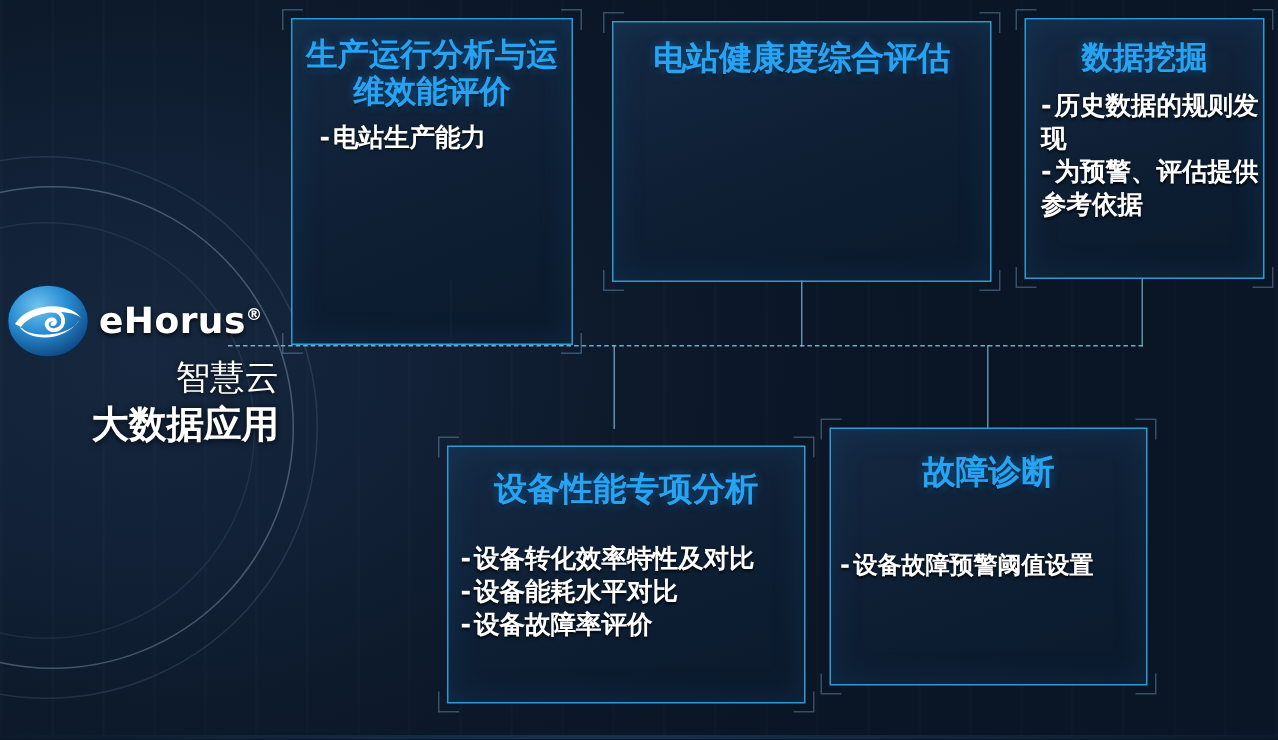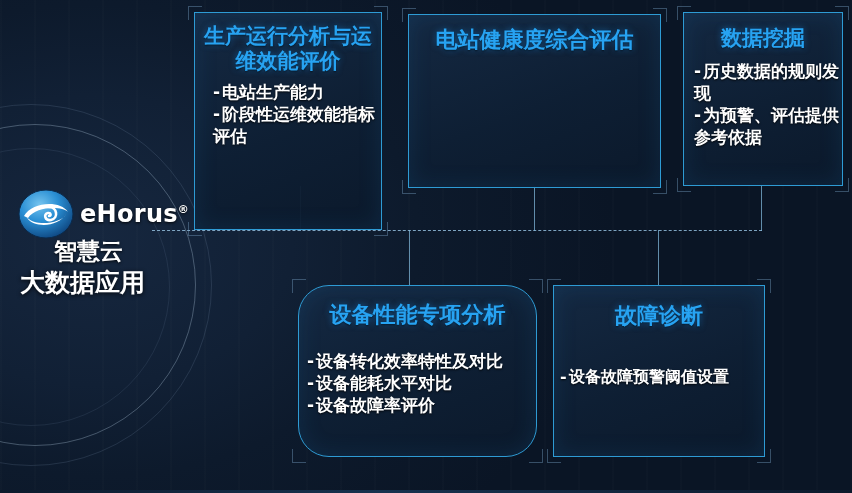--- a/index.html
+++ b/index.html
@@ -73,24 +73,24 @@
   }
   .conn-h-dashed {
     height: 0;
     border-top: 1px dashed #93bedd;
     opacity: 0.85;
   }
 
   
   #logo-block {
     position: absolute;
-    left: 14px;
+    left: 0px;
     top: 188px;
     width: 186px;
-    text-align: left;
+    text-align: right;
     z-index: 6;
   }
   .logo-row {
     display: flex;
     align-items: center;
     justify-content: flex-start;
     gap: 6px;
     padding-left: 4px;
   }
   .logo-mark {
@@ -106,21 +106,21 @@
     text-shadow: 0 1px 3px rgba(0,0,0,0.85);
     white-space: nowrap;
   }
   .brand-name sup {
     font-size: 11px;
     vertical-align: super;
   }
   .brand-line2 {
     color: #ffffff;
     font-size: 23px;
-    font-weight: bold;
+    font-weight: normal;
     margin-top: -4px;
     margin-left: 40px;
     text-shadow: 0 1px 3px rgba(0,0,0,0.85);
   }
   .brand-line3 {
     color: #ffffff;
     font-size: 25px;
     font-weight: bold;
     margin-top: -1px;
     margin-left: 6px;
@@ -184,21 +184,21 @@
   #panel-1 .panel-items { font-size: 17px; margin: 0 0 0 18px; }
 
   #panel-2 { left: 408px; top: 14px;  width: 253px; height: 174px; }
   #panel-2 .panel-title { font-size: 22px; margin: 12px 6px 9px 6px; }
   #panel-2 .panel-items { font-size: 17px; margin: 0 0 0 12px; }
 
   #panel-3 { left: 683px; top: 12px;  width: 160px; height: 174px; }
   #panel-3 .panel-title { font-size: 21px; margin: 13px 6px 9px 6px; }
   #panel-3 .panel-items { font-size: 17px; margin: 0 0 0 10px; }
 
-  #panel-4 { left: 298px; top: 285px; width: 239px; height: 172px; border-radius: 31px; }
+  #panel-4 { left: 298px; top: 297px; width: 239px; height: 172px; }
   #panel-4 .panel-title { font-size: 22px; margin: 16px 6px 22px 6px; }
   #panel-4 .panel-items { font-size: 17px; margin: 0 0 0 8px; }
 
   #panel-5 { left: 553px; top: 285px; width: 212px; height: 172px; }
   #panel-5 .panel-title { font-size: 22px; margin: 17px 6px 38px 6px; }
   #panel-5 .panel-items { font-size: 16px; margin: 0 0 0 6px; }
 </style>
 </head>
 <body>
 
@@ -242,21 +242,20 @@
   <div class="panel" id="panel-1">
     <div class="bracket">
       <i class="tl"></i>
         <i class="tr"></i>
         <i class="bl"></i>
         <i class="br"></i>
     </div>
     <div class="panel-title">生产运行分析与运维效能评价</div>
     <ul class="panel-items">
       <li><span class="dash">-</span><span>电站生产能力</span></li>
-      <li><span class="dash">-</span><span>阶段性运维效能指标评估</span></li>
     </ul>
   </div>
 
   <div class="panel" id="panel-2">
     <div class="bracket">
       <i class="tl"></i>
         <i class="tr"></i>
         <i class="bl"></i>
         <i class="br"></i>
     </div>

